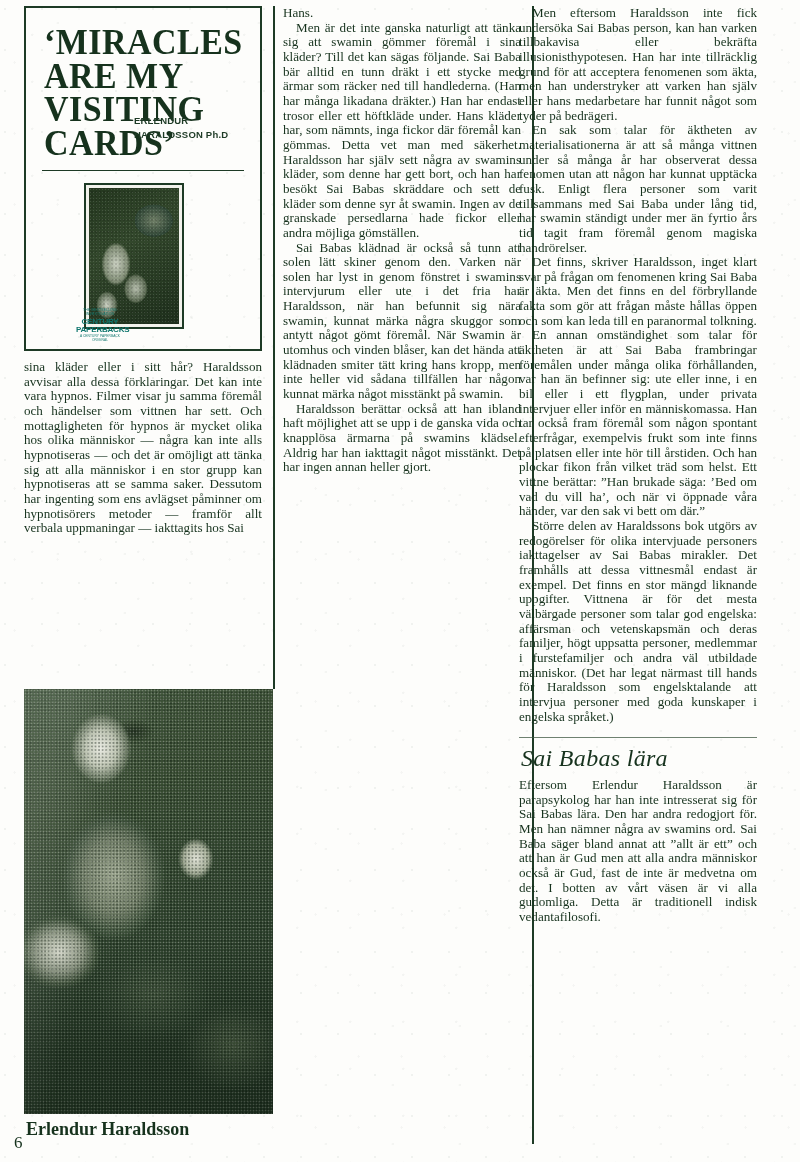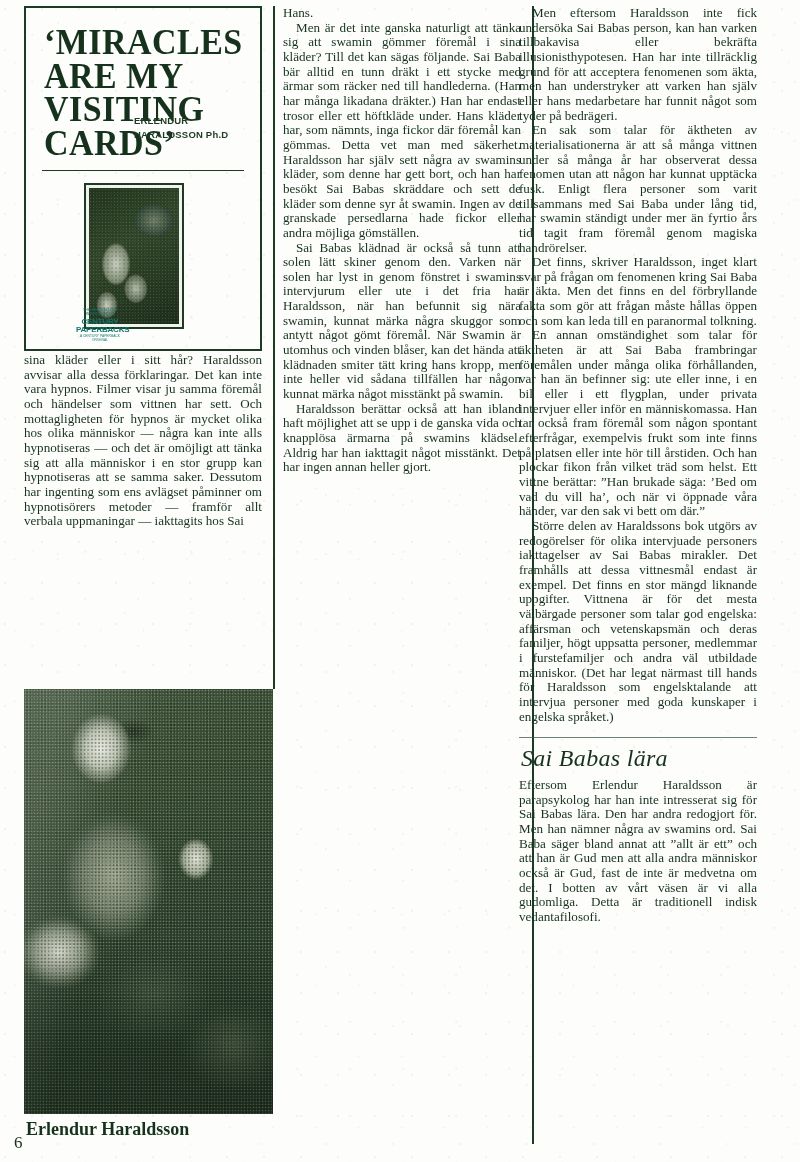--- a/index.html
+++ b/index.html
@@ -183,21 +183,21 @@
     font-family: "Liberation Serif", "DejaVu Serif", serif;
     font-size: 13.1px;
     line-height: 14.65px;
     text-align: justify;
     text-justify: inter-word;
     color: #16321d;
     hyphens: manual;
   }
   .body-text p { margin: 0; }
   .body-text p.ind { text-indent: 13px; }
-  .col-1 .body-text { margin-top: 2px; }
+  .col-1 .body-text { margin-top: 9px; }
 
   
   .photo {
     position: absolute;
     left: 0;
     top: 683px;
     width: 249px;
     height: 425px;
     overflow: hidden;
     background: #27402c;

